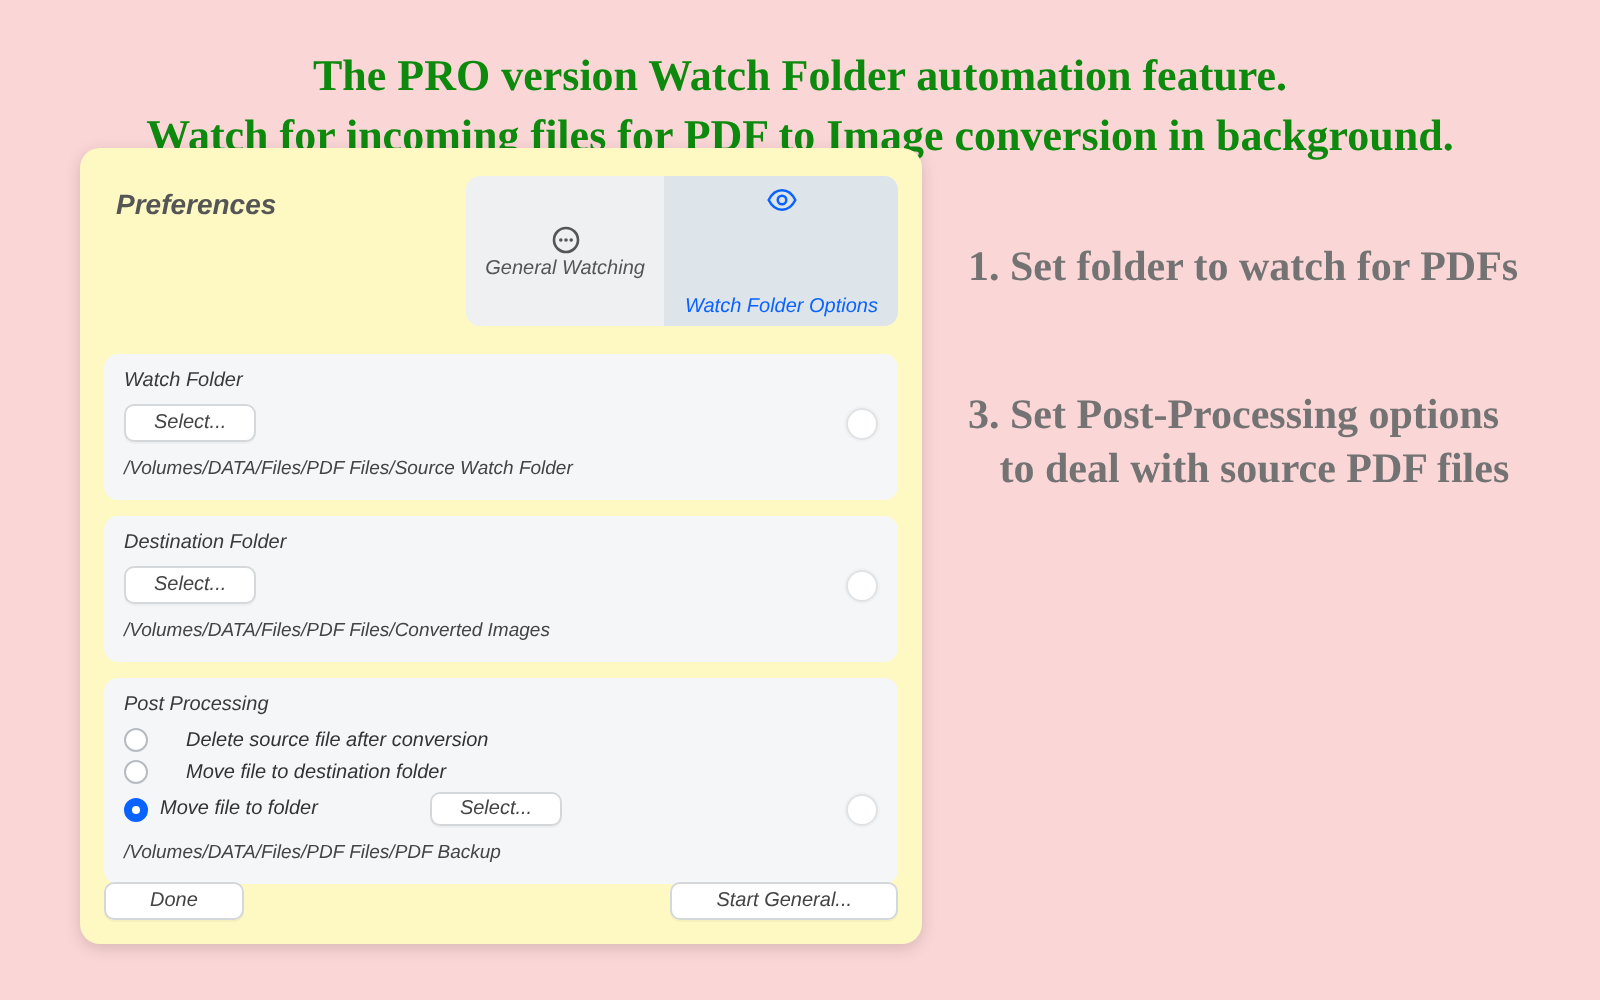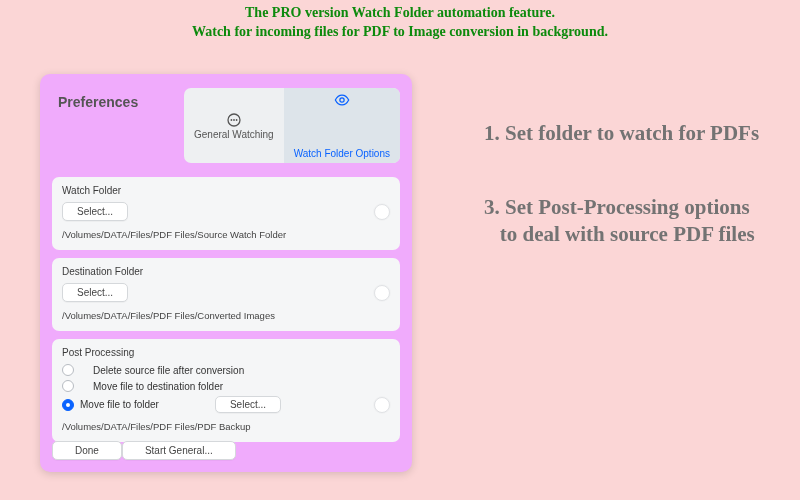--- a/index.html
+++ b/index.html
@@ -8,35 +8,36 @@
     height: 500px;
     background: #fbd6d6;
     font-family: -apple-system, "Helvetica Neue", Arial, sans-serif;
     overflow: hidden;
     position: relative;
   }
   .headline {
     text-align: center;
     color: #0d8a0d;
     font-weight: 600;
-    font-size: 14px;
-    padding-top: 4px;
+    font-size: 22px;
+    padding-top: 23px;
     line-height: 1.35;
     font-family: "Comic Sans MS", "Marker Felt", cursive;
   }
   .window {
     position: absolute;
     left: 40px;
     top: 74px;
-    width: 372px;
+    width: 421px;
     height: 398px;
-    background: #f0abfc;
+    background: #fef9c3;
     border-radius: 10px;
     box-shadow: 0 2px 8px rgba(0,0,0,0.15);
     padding: 10px 12px 12px 12px;
+    font-style: italic;
   }
   .win-header {
     display: flex;
     align-items: flex-start;
     justify-content: space-between;
     padding: 4px 0 6px 6px;
   }
   .win-title {
     font-size: 14px;
     font-weight: 700;
@@ -137,20 +138,21 @@
     content: "";
     width: 4px; height: 4px;
     border-radius: 50%;
     background: #fff;
   }
   .footer {
     position: absolute;
     left: 12px; right: 12px; bottom: 12px;
     display: flex;
     align-items: center;
+    justify-content: space-between;
   }
   .annotations {
     position: absolute;
     right: 36px;
     top: 120px;
     width: 280px;
     color: #737373;
     font-family: Liberation Serif, serif;
     font-size: 21px;
     font-weight: 600;

